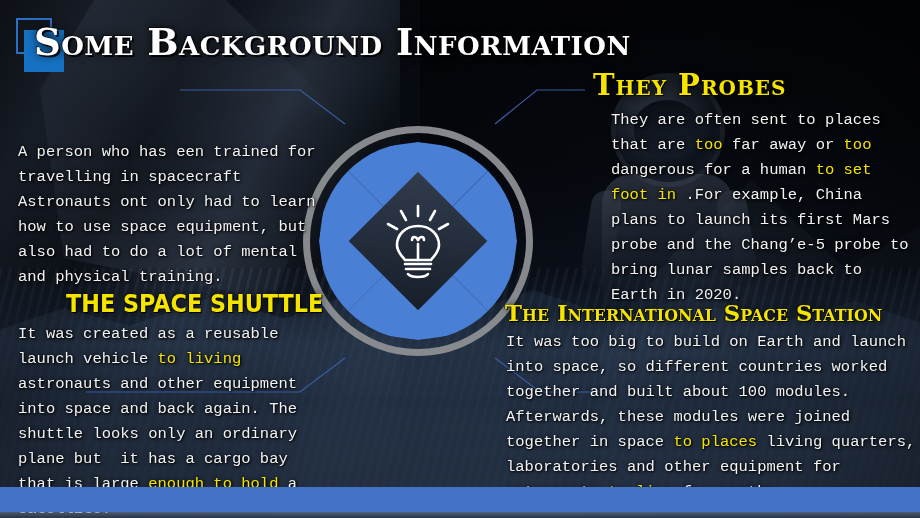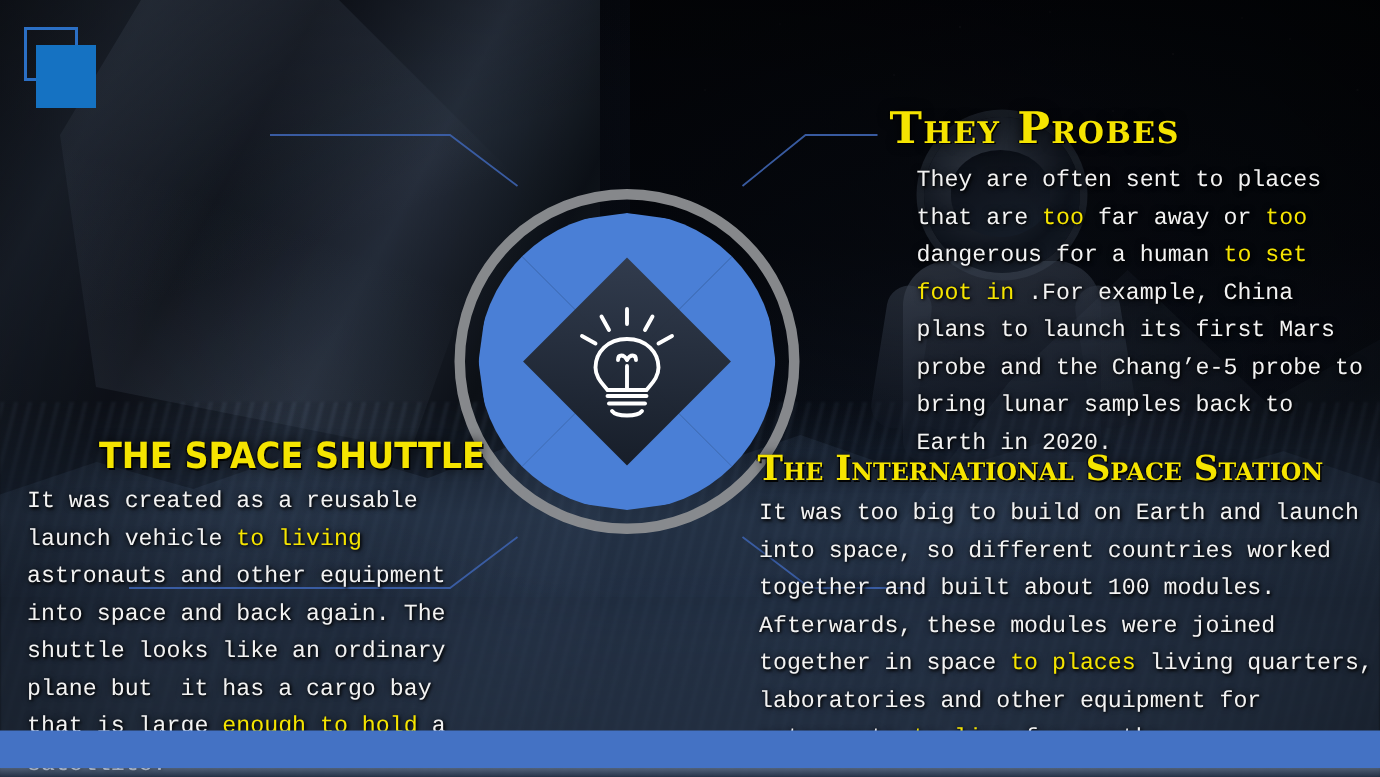--- a/index.html
+++ b/index.html
@@ -228,20 +228,21 @@
       <path d="M345 358 L300 392 L86 392"></path>
       <path d="M495 358 L540 392 L610 392"></path>
     </g>
   </svg>
 
   <div class="logo">
     <div class="outline"></div>
     <div class="solid"></div>
   </div>
 
+  <div class="title">Some Background Information</div>
 
   <div class="hub">
     <div class="quads">
       <div class="seg s1">
           <i></i>
         </div>
       <div class="seg s2">
           <i></i>
         </div>
       <div class="seg s3">
@@ -264,23 +265,24 @@
         <path d="M26 64 L52 64"></path>
         <path d="M27 69 L51 69"></path>
         <path d="M29 74 C32 78 46 78 49 74"></path>
         <path d="M39 60 L39 44"></path>
         <path d="M33 40 C33 36 37 36 39 40"></path>
         <path d="M45 40 C45 36 41 36 39 40"></path>
       </svg>
     </div>
   </div>
 
+  <div class="para" id="p-astronaut"><span>A person who has een trained for travelling in spacecraft Astronauts ont only had to learn how to use space equipment, but also had to do a lot of mental and physical training.</span></div>
 
   <div class="h-yellow" id="h-shuttle">THE SPACE SHUTTLE</div>
-  <div class="para" id="p-shuttle"><span>It was created as a reusable launch vehicle </span><b>to living</b><span> astronauts and other equipment into space and back again. The shuttle looks like an ordinary plane but  it has a cargo bay that is large </span><b>enough to hold</b><span> a satellite.</span></div>
+  <div class="para" id="p-shuttle"><span>It was created as a reusable launch vehicle </span><b>to living</b><span> astronauts and other equipment into space and back again. The shuttle looks only an ordinary plane but  it has a cargo bay that is large </span><b>enough to hold</b><span> a satellite.</span></div>
 
   <div class="h-yellow" id="h-probes">They Probes</div>
   <div class="para" id="p-probes"><span>They are often sent to places that are </span><b>too</b><span> far away or </span><b>too</b><span> dangerous for a human </span><b>to set foot in</b><span> .For example, China plans to launch its first Mars probe and the Chang’e-5 probe to bring lunar samples back to Earth in 2020.</span></div>
 
   <div class="h-yellow" id="h-iss">The International Space Station</div>
   <div class="para" id="p-iss"><span>It was too big to build on Earth and launch into space, so different countries worked together and built about 100 modules. Afterwards, these modules were joined together in space </span><b>to places</b><span> living quarters, laboratories and other equipment for astronauts </span><b>to live</b><span> for months.</span></div>
 
   <div class="bottombar"></div>
   <div class="bottombar-edge"></div>
 

